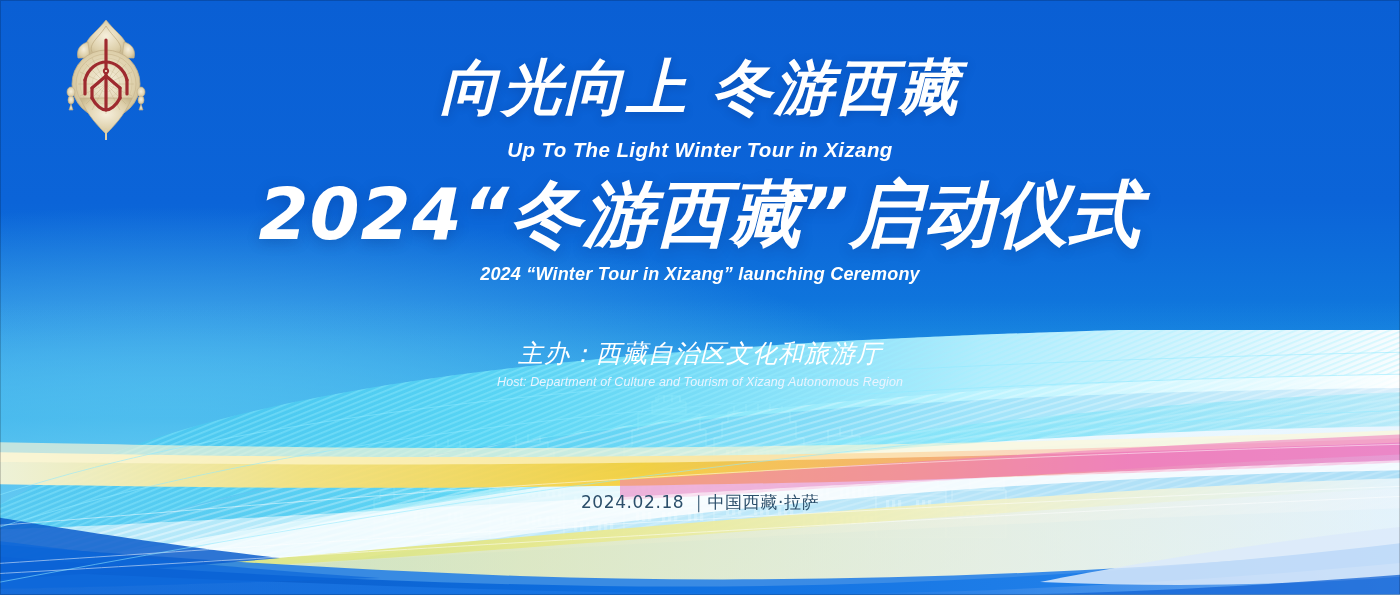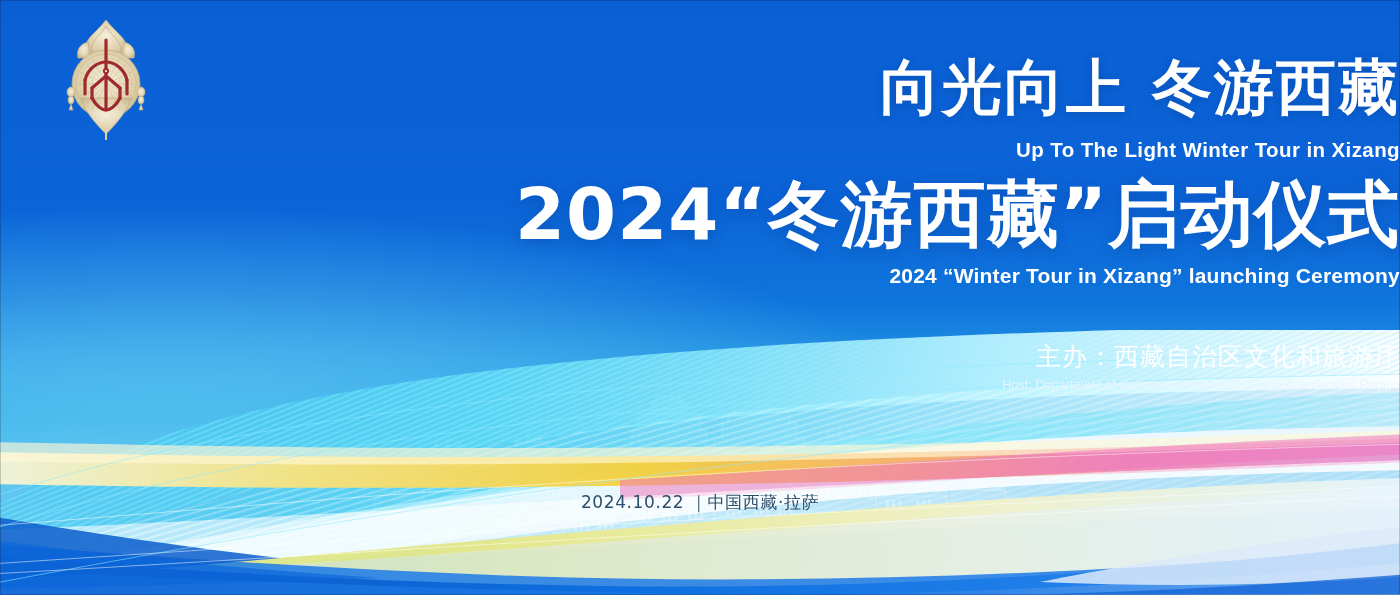--- a/index.html
+++ b/index.html
@@ -28,21 +28,21 @@
 
   
   .waves{position:absolute;left:0;right:0;top:330px;bottom:0;overflow:hidden;}
   .waves svg{position:absolute;left:0;top:0;width:1400px;height:265px;display:block;}
 
   
   .logo{position:absolute;left:58px;top:18px;width:96px;height:122px;}
   .logo svg{width:100%;height:100%;display:block;}
 
   
-  .textwrap{position:absolute;left:0;right:0;top:0;text-align:right;}
+  .textwrap{position:absolute;left:0;right:0;top:0;text-align:center;font-style:italic;}
 
   .t-head{
     margin-top:57px;
     font-size:60px;line-height:1;
     font-weight:bold;color:#fff;
     letter-spacing:2px;
     font-family:"DejaVu Sans","Liberation Sans",sans-serif;
     text-shadow:0 2px 10px rgba(0,30,90,.25);
   }
   .t-head .gap{display:inline-block;width:24px;}
@@ -54,21 +54,21 @@
   .t-main{
     margin-top:16px;
     font-size:72px;line-height:1;
     font-weight:bold;color:#fff;
     letter-spacing:1px;
     font-family:"DejaVu Sans","Liberation Sans",sans-serif;
     text-shadow:0 3px 14px rgba(0,30,90,.22);
   }
   .t-main-en{
     margin-top:14px;
-    font-size:21px;font-weight:bold;color:#fff;letter-spacing:.2px;
+    font-size:18px;font-weight:bold;color:#fff;letter-spacing:.2px;
   }
   .t-host{
     margin-top:52px;
     font-size:25px;color:#ffffff;letter-spacing:1px;
     font-family:"DejaVu Sans","Liberation Sans",sans-serif;
   }
   .t-host-en{
     margin-top:5px;
     font-size:12.5px;color:#eaf4ff;letter-spacing:.1px;
   }
@@ -421,21 +421,21 @@
   <div class="textwrap">
     <div class="t-head">
       <span>向光向上</span><span class="gap"></span><span>冬游西藏</span>
     </div>
     <div class="t-head-en">Up To The Light   Winter Tour in Xizang</div>
 
     <div class="t-main">2024“冬游西藏”启动仪式</div>
     <div class="t-main-en">2024 “Winter Tour in Xizang” launching Ceremony</div>
 
     <div class="t-host">主办：西藏自治区文化和旅游厅</div>
-    <div class="t-host-en">Host: Department of Culture and Winter of Xizang Autonomous Region</div>
+    <div class="t-host-en">Host: Department of Culture and Tourism of Xizang Autonomous Region</div>
   </div>
 
   <div class="dateblock">
-    <div class="d-cn">2024.10.22 ｜中国西藏·拉萨</div>
+    <div class="d-cn">2024.02.18 ｜中国西藏·拉萨</div>
   </div>
 
   <div class="vign"></div>
 </div>
 
 </body></html>

